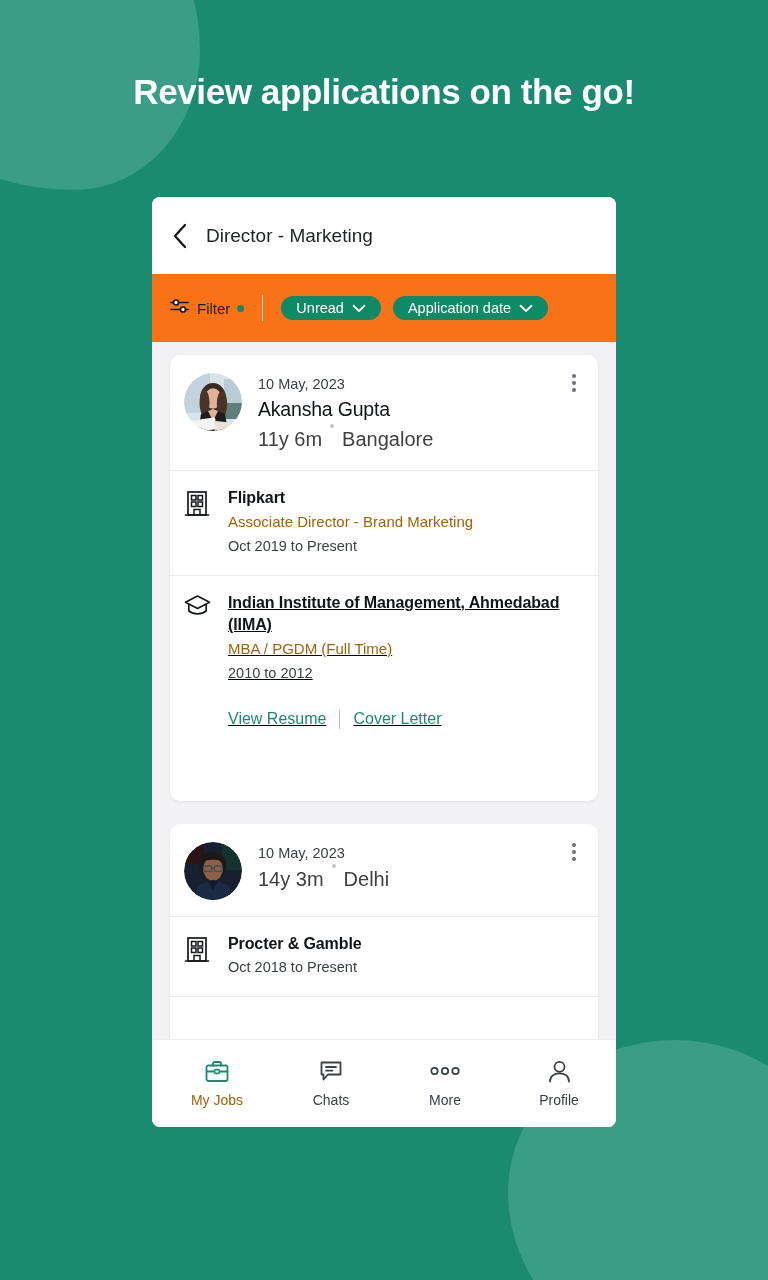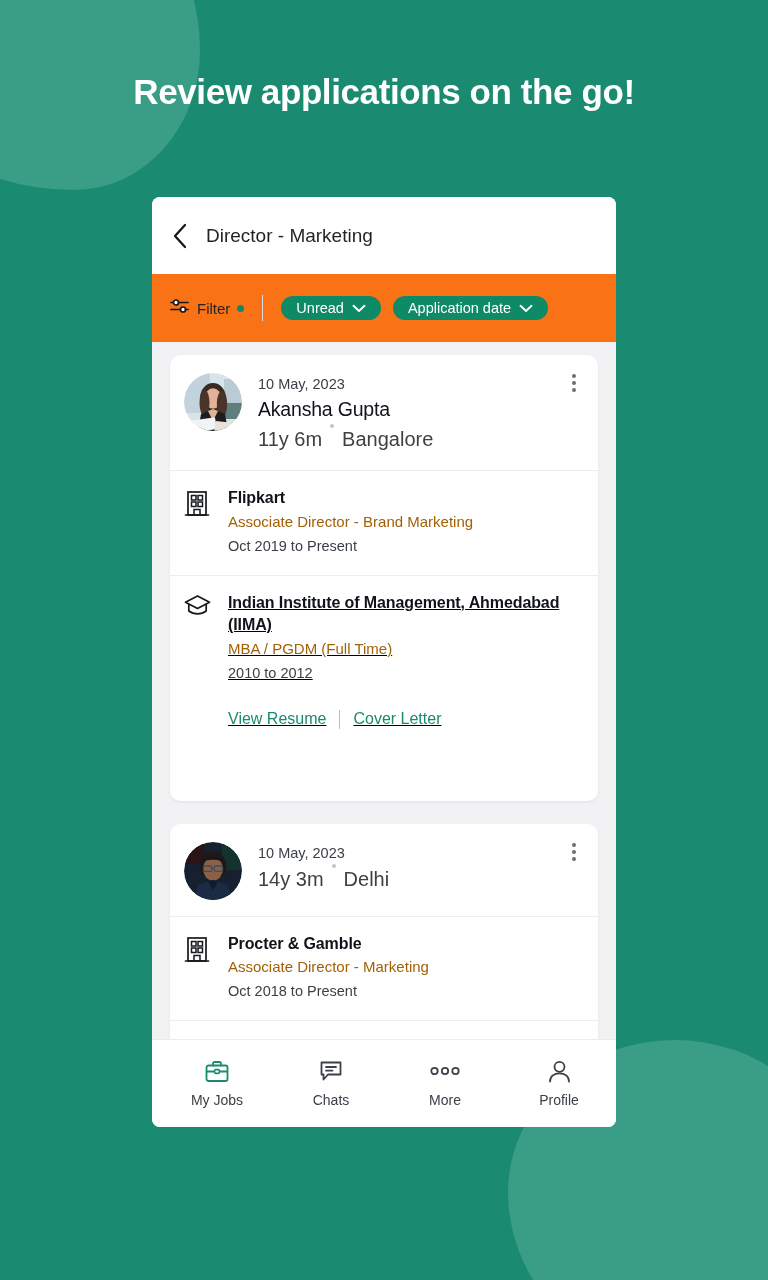--- a/index.html
+++ b/index.html
@@ -146,21 +146,21 @@
     border-top: 1px solid #ececee;
     display: flex;
     align-items: center;
   }
   .nav-item {
     flex: 1 1 0;
     display: flex; flex-direction: column; align-items: center; gap: 9px;
     cursor: pointer;
     color: #3b4048;
   }
-  .nav-item.active { color: #404040; padding-left: 8px; }
+  .nav-item.active { color: #a16207; padding-left: 8px; }
   .nav-label { font-size: 14px; }
   .nav-ico { height: 24px; display: flex; align-items: center; }
 </style>
 </head>
 <body>
 
 <div id="stage">
 
   <div class="blob blob-tl"></div>
   <div class="blob blob-br"></div>
@@ -339,21 +339,20 @@
               <rect x="7.5" y="6.5" width="4.5" height="4.5" stroke="#15181d" stroke-width="1.5"></rect>
               <rect x="14" y="6.5" width="4.5" height="4.5" stroke="#15181d" stroke-width="1.5"></rect>
               <rect x="7.5" y="13" width="4.5" height="4.5" stroke="#15181d" stroke-width="1.5"></rect>
               <rect x="14" y="13" width="4.5" height="4.5" stroke="#15181d" stroke-width="1.5"></rect>
               <path d="M10 26 V20.5 H16 V26" stroke="#15181d" stroke-width="1.5"></path>
               <path d="M1.5 26 H24.5" stroke="#15181d" stroke-width="1.7" stroke-linecap="round"></path>
             </svg>
           </div>
           <div class="entry-body">
             <div class="org">Procter &amp; Gamble</div>
-            <div class="role">Associate Director - Marketing</div>
             <div class="period">Oct 2018 to Present</div>
           </div>
         </div>
         <div class="entry" style="padding-bottom:60px;"></div>
       </div>
 
     </div>
 
     <div class="bottom-nav">
 

